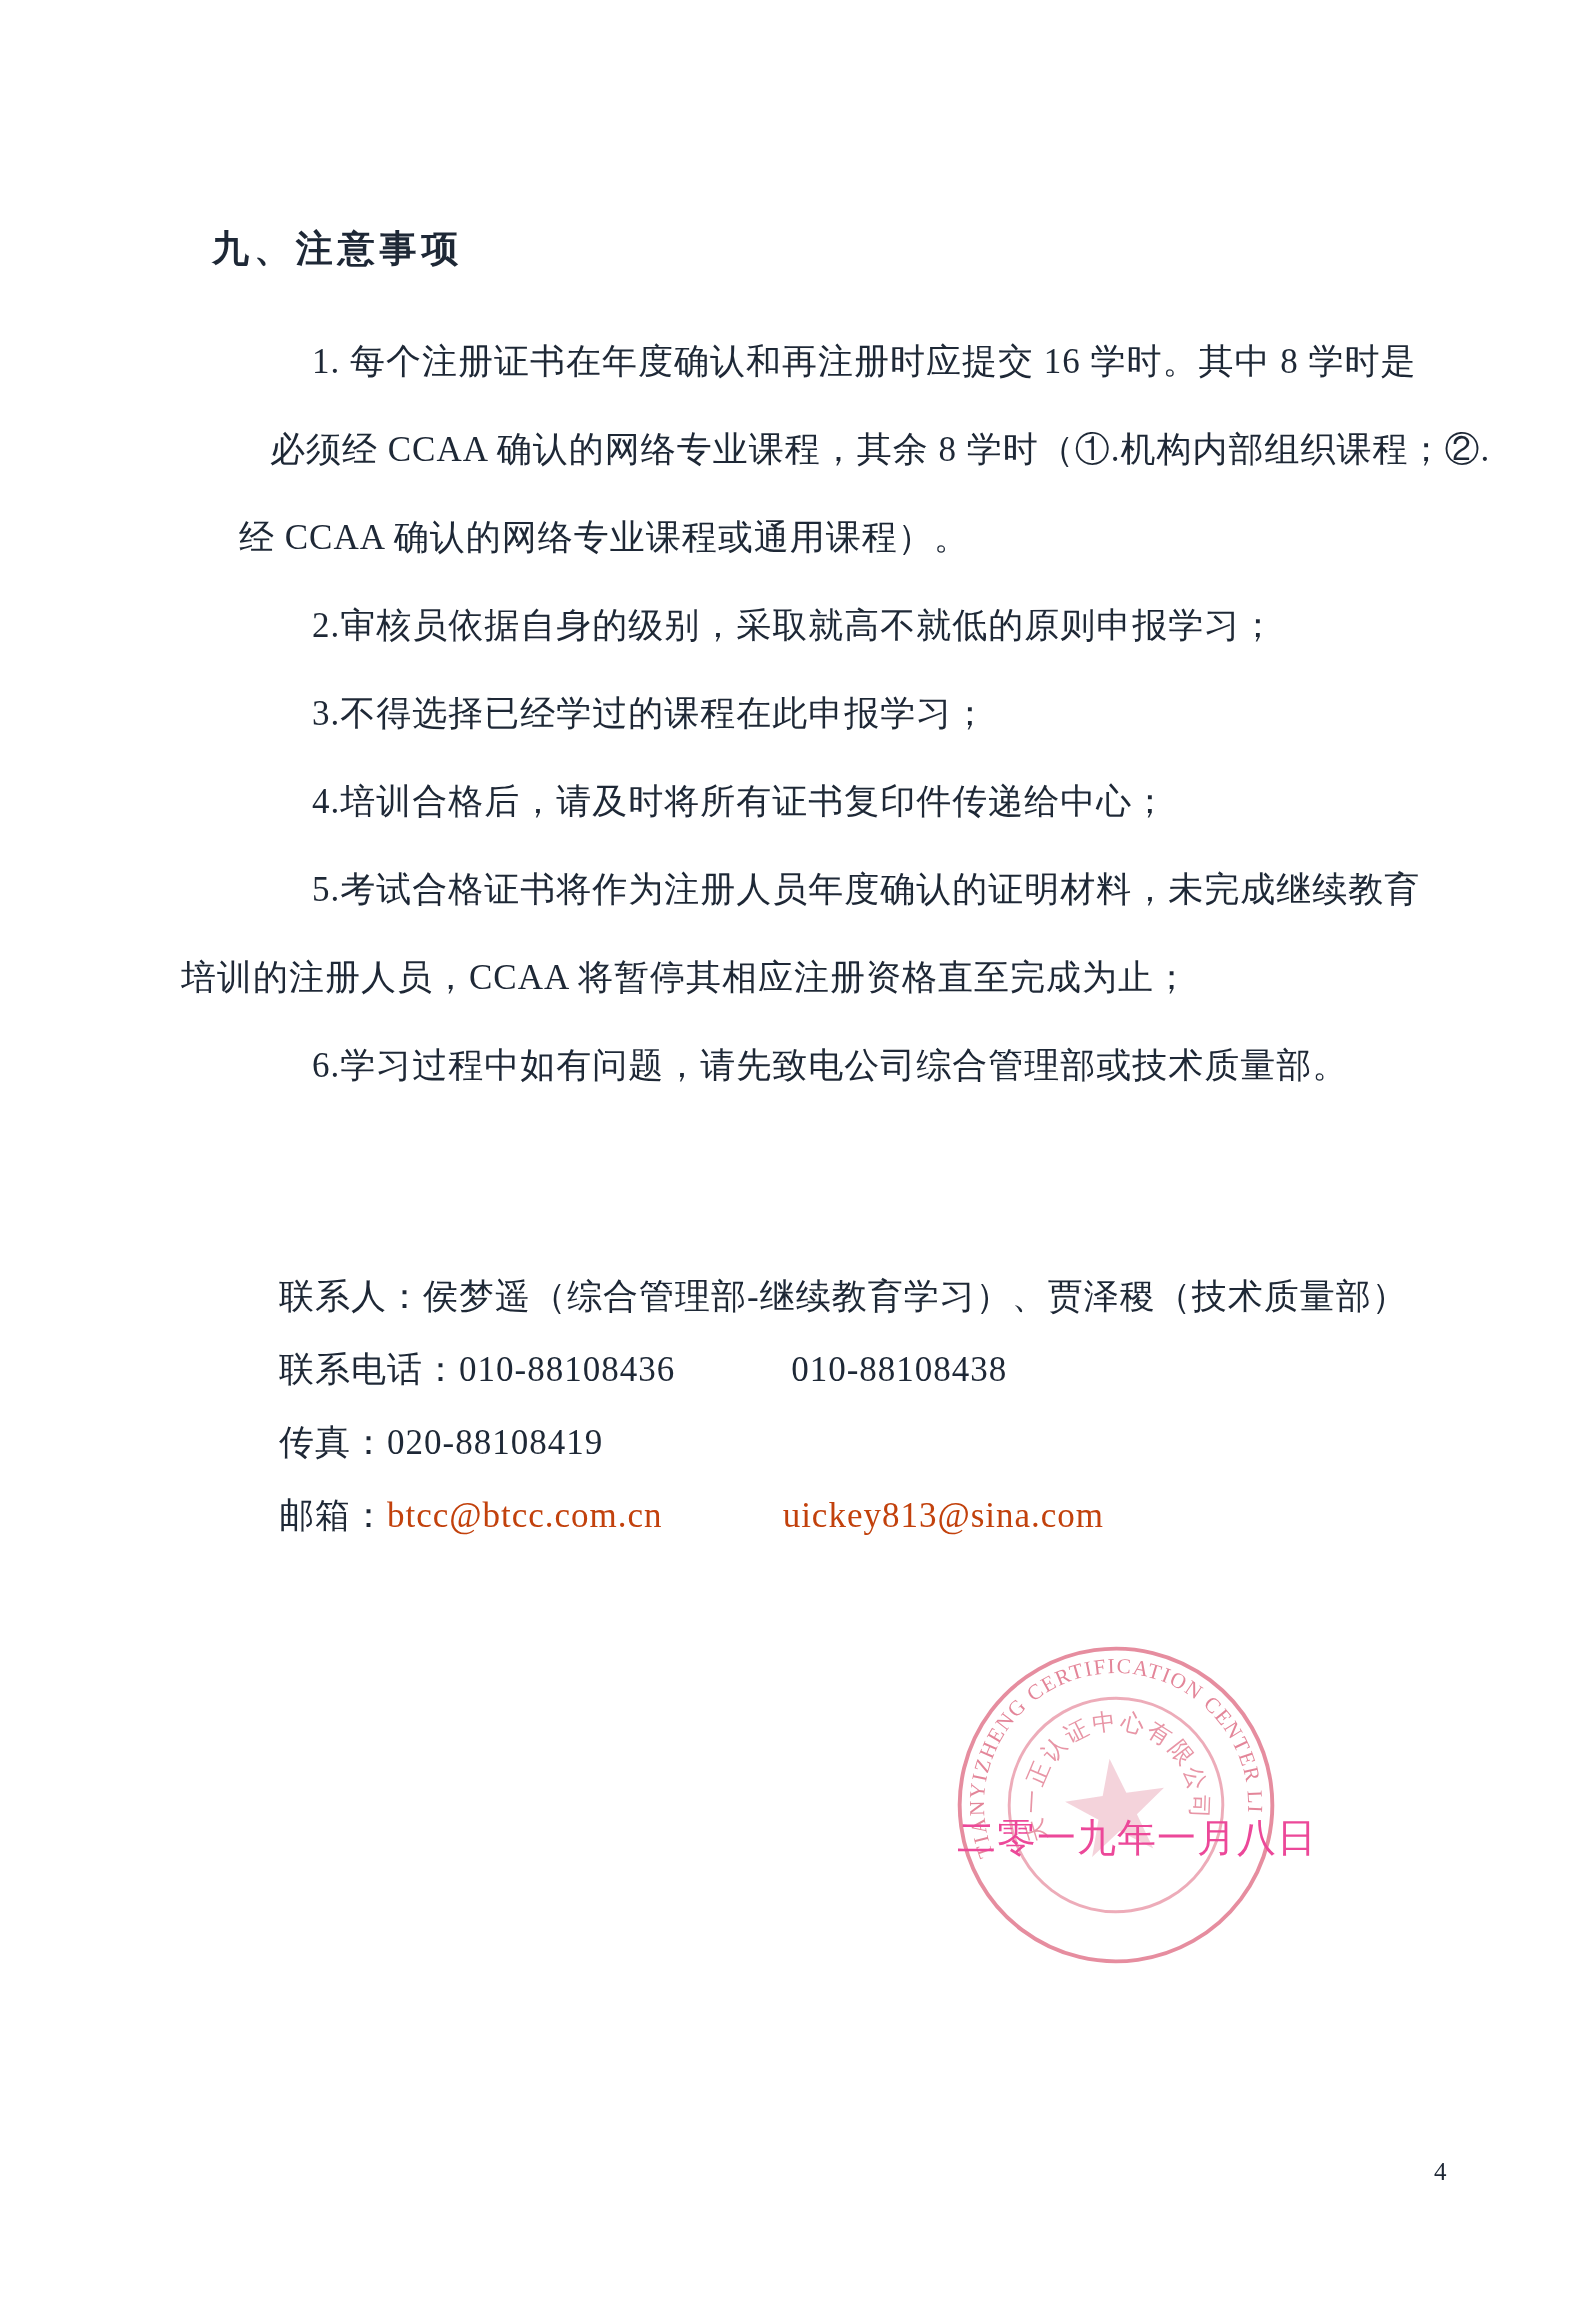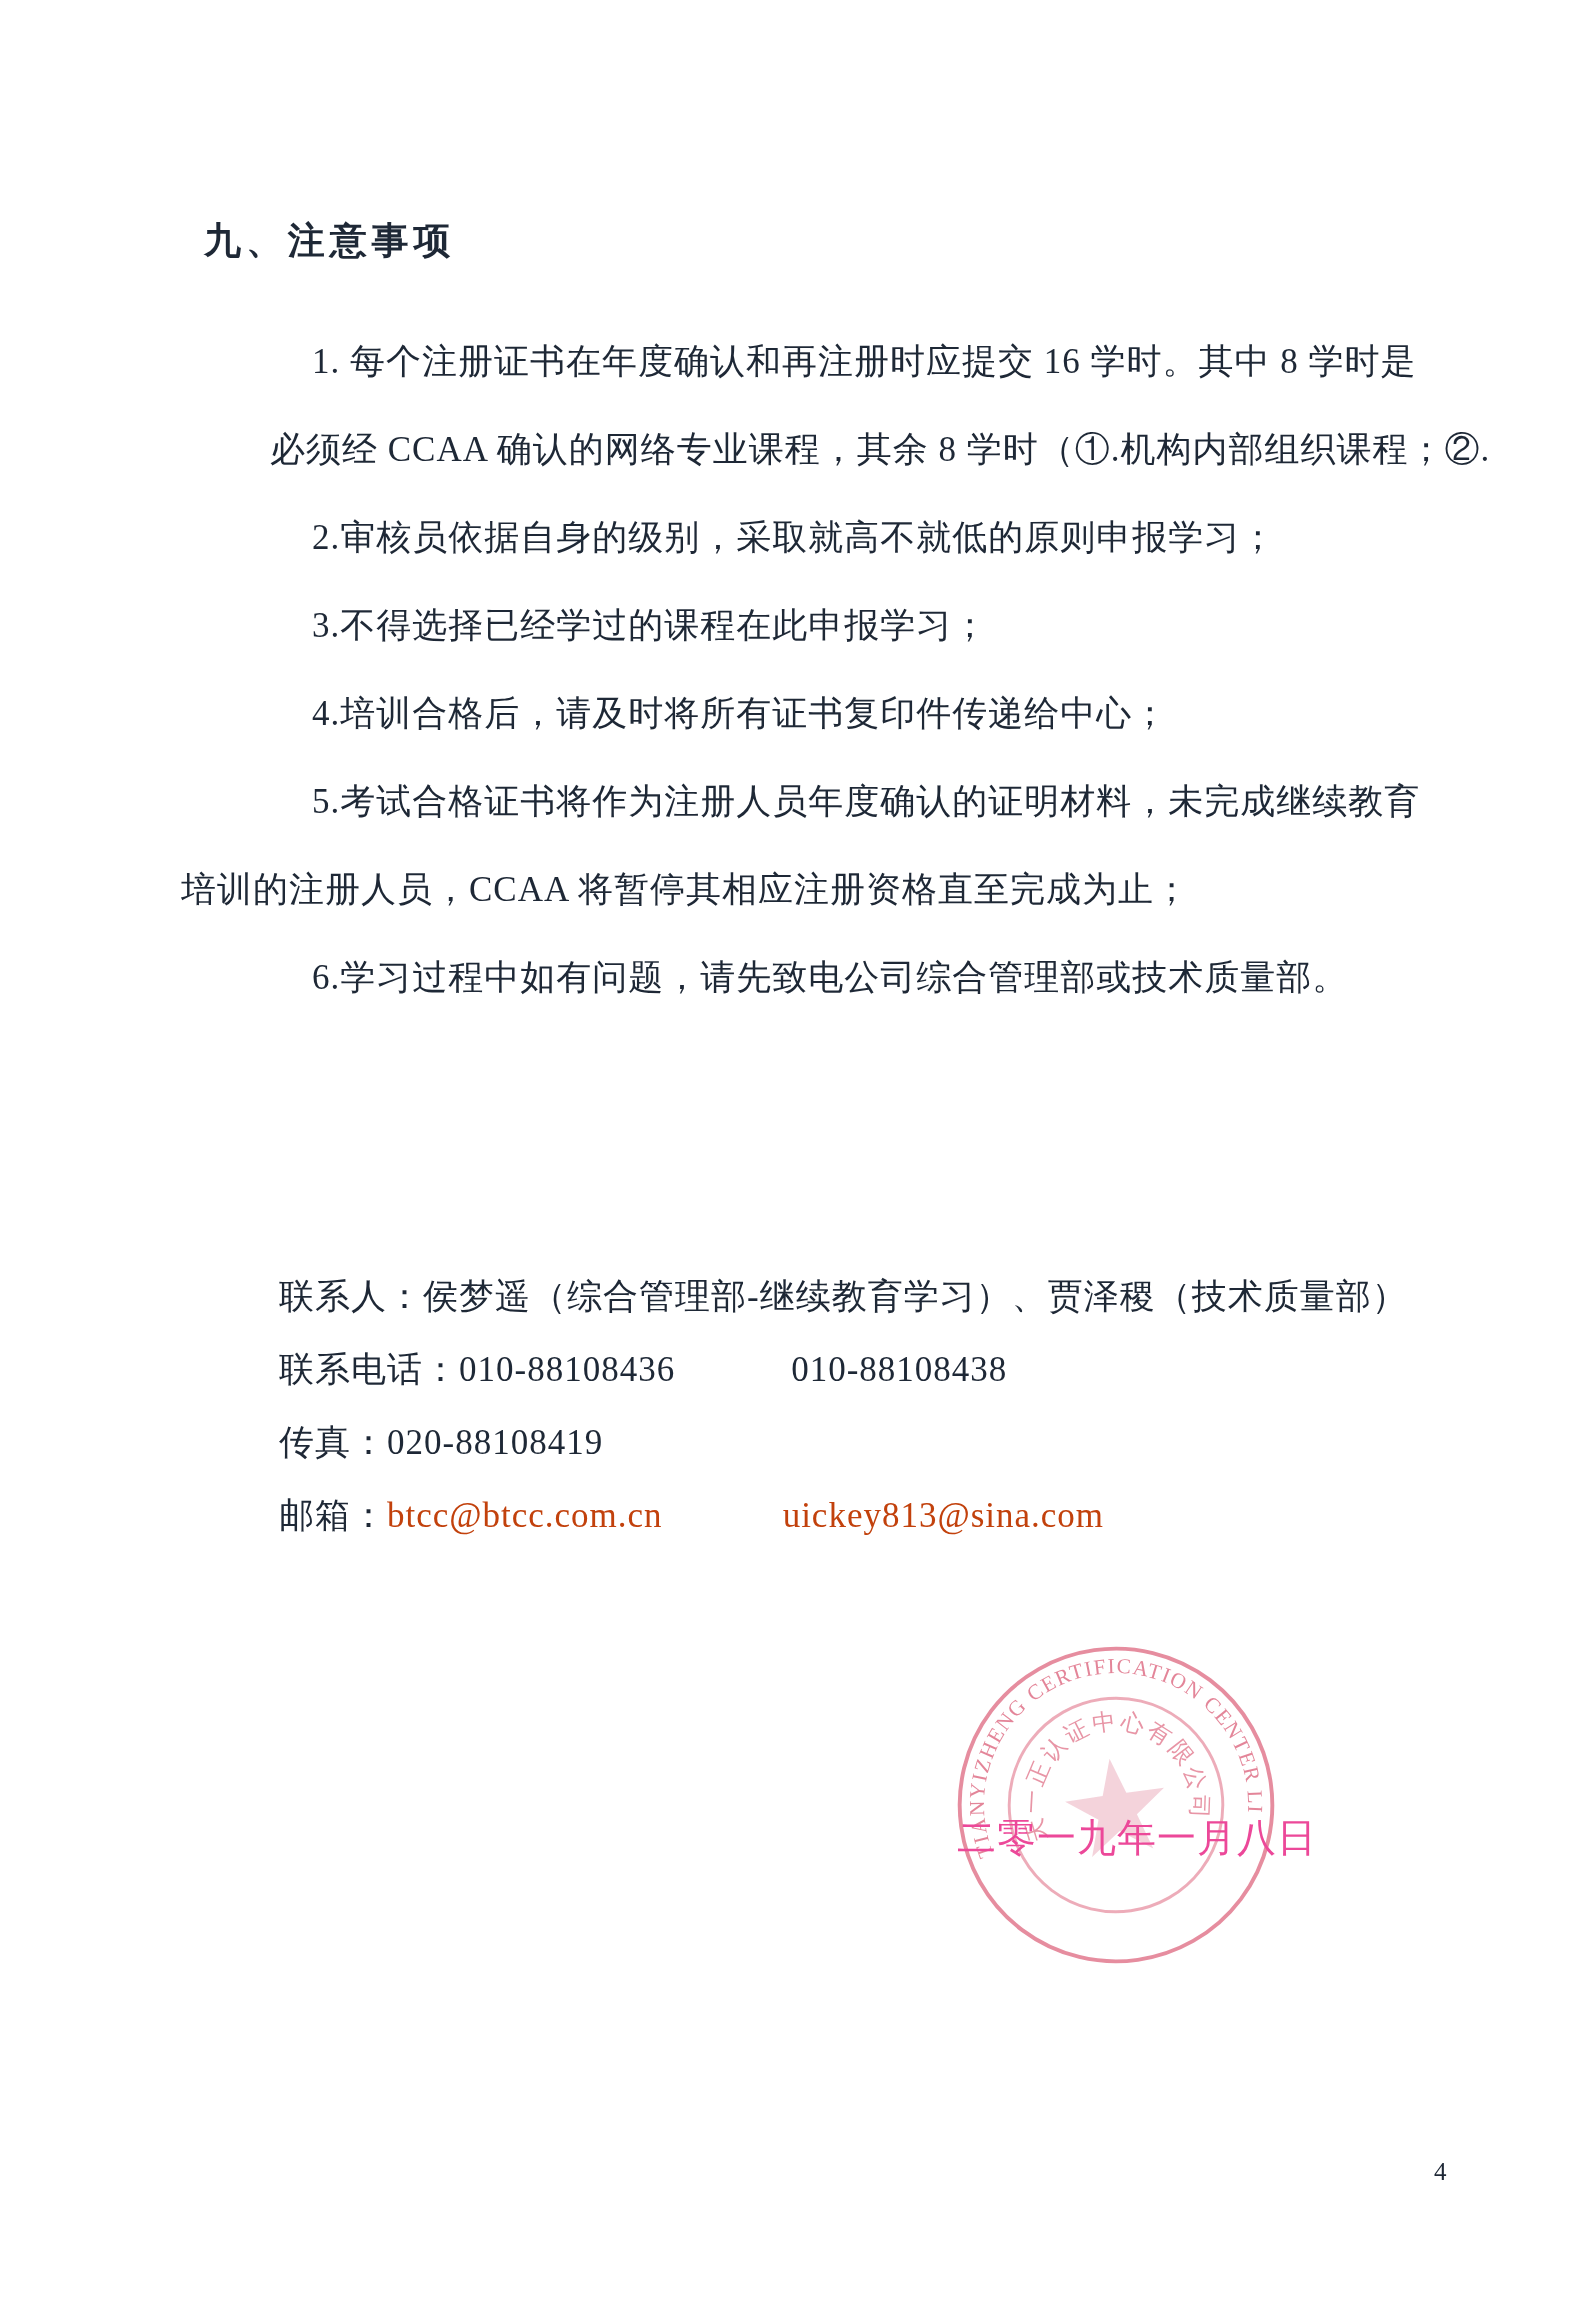--- a/index.html
+++ b/index.html
@@ -5,21 +5,21 @@
   html,body{margin:0;padding:0;background:#ffffff;}
   .page{
     position:relative;
     width:1595px;height:2313px;
     background:#ffffff;
     font-family:"Liberation Serif","DejaVu Serif",serif;
     color:#1e2836;
     overflow:hidden;
   }
   .heading{
-    position:absolute;left:200px;top:212px;margin:4px;
+    position:absolute;left:200px;top:212px;margin:12px;
     font-size:37px;font-weight:700;letter-spacing:4.9px;
   }
   .notes{
     position:absolute;left:165px;top:310px;width:1300px;
     font-size:35px;letter-spacing:1px;
   }
   .notes p{margin:16px;line-height:72px;white-space:nowrap;}
   .ind-num{padding-left:131px;}
   .ind-a{padding-left:89px;text-align:right;}
   .ind-b{padding-left:58px;}
@@ -47,20 +47,21 @@
 </head>
 <body>
 
 <div class="page">
 
   <h1 class="heading">九、注意事项</h1>
 
   <div class="notes">
     <p class="ind-num">1. 每个注册证书在年度确认和再注册时应提交 16 学时。其中 8 学时是</p>
     <p class="ind-a">必须经 CCAA 确认的网络专业课程，其余 8 学时（①.机构内部组织课程；②.</p>
+    <p class="ind-b">经 CCAA 确认的网络专业课程或通用课程）。</p>
     <p class="ind-num">2.审核员依据自身的级别，采取就高不就低的原则申报学习；</p>
     <p class="ind-num">3.不得选择已经学过的课程在此申报学习；</p>
     <p class="ind-num">4.培训合格后，请及时将所有证书复印件传递给中心；</p>
     <p class="ind-num">5.考试合格证书将作为注册人员年度确认的证明材料，未完成继续教育</p>
     <p>培训的注册人员，CCAA 将暂停其相应注册资格直至完成为止；</p>
     <p class="ind-num">6.学习过程中如有问题，请先致电公司综合管理部或技术质量部。</p>
   </div>
 
   <div class="contact">
     <p>

